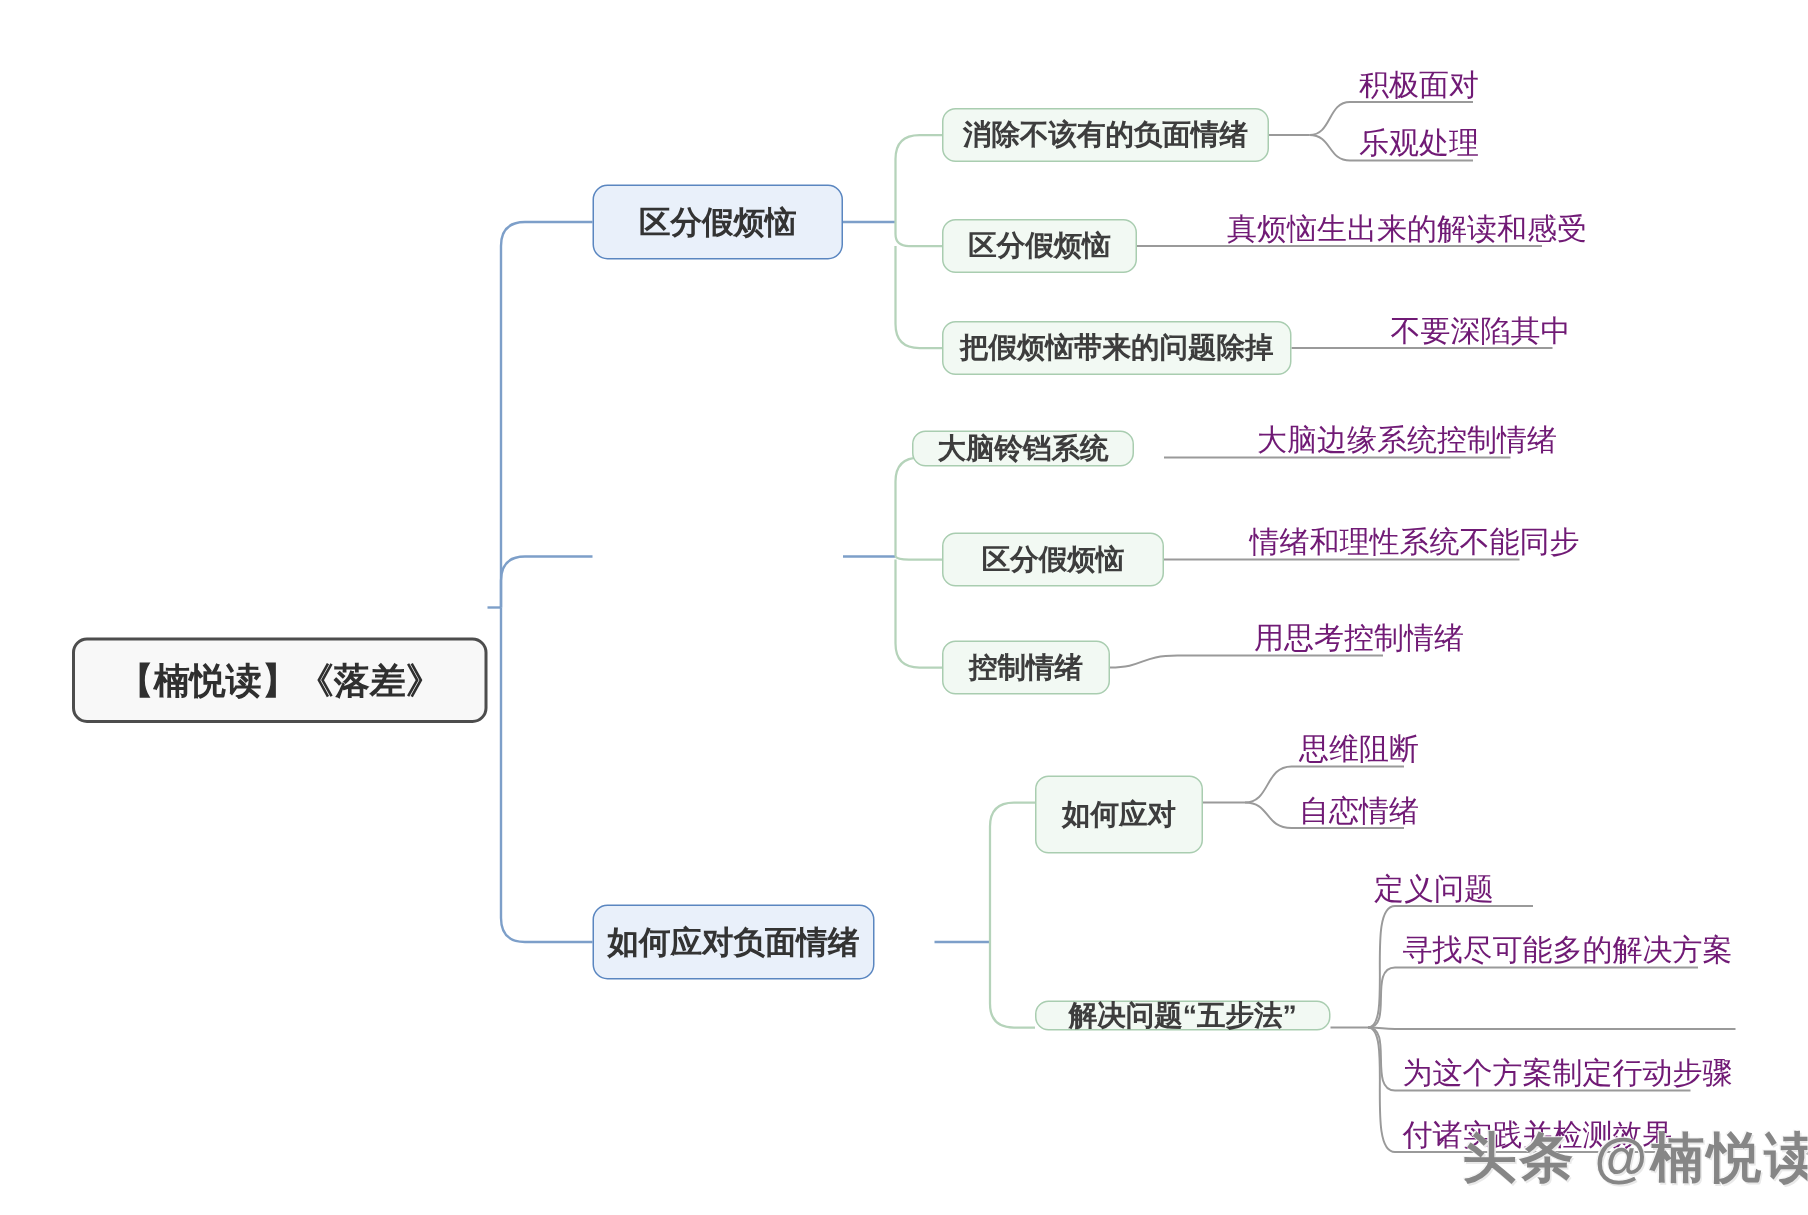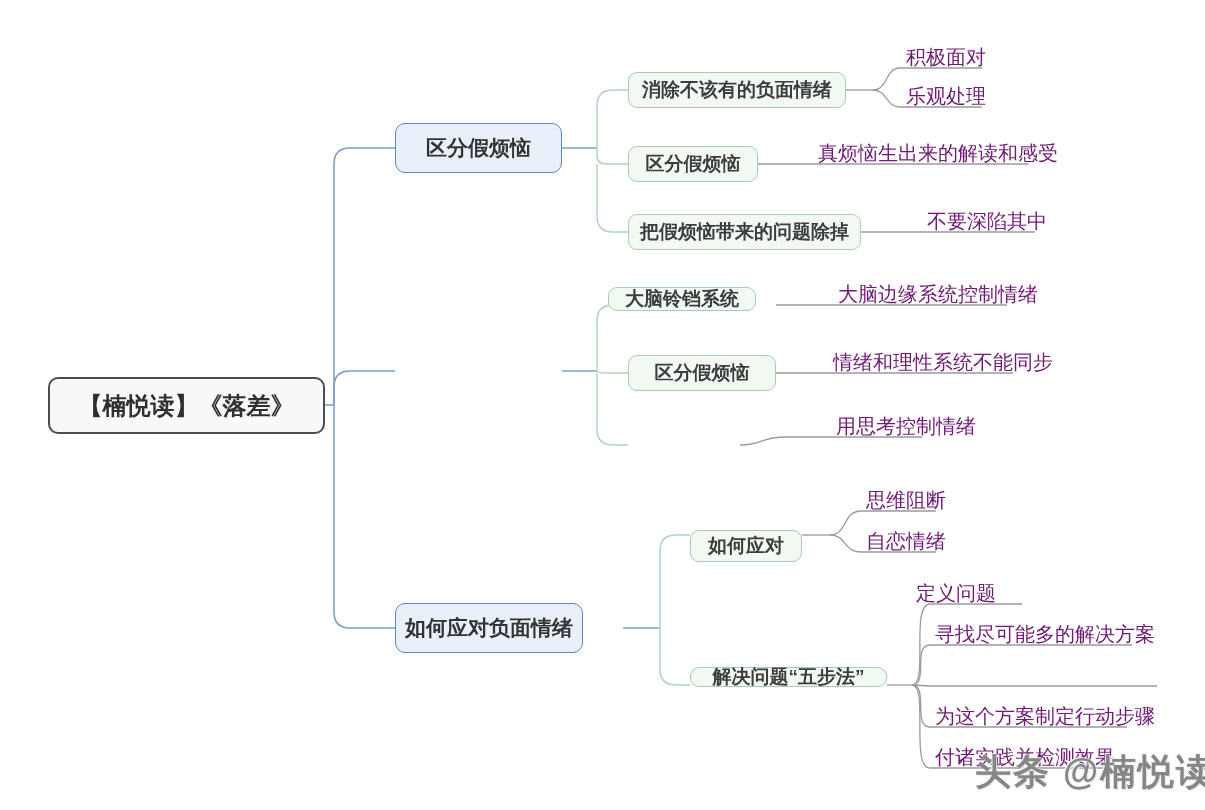--- a/index.html
+++ b/index.html
@@ -9,21 +9,21 @@
     font-family:"Liberation Sans","DejaVu Sans",sans-serif;
   }
   #canvas{position:absolute;inset:0;width:1205px;height:810px;}
   svg.lines{position:absolute;left:0;top:0;width:1205px;height:810px;z-index:1;}
   .node{
     position:absolute;z-index:2;display:flex;align-items:center;justify-content:center;
     box-sizing:border-box;white-space:nowrap;color:#3a3a3a;background:#fff;font-weight:bold;
   }
   .node.root{
     background:#f8f8f8;border:2px solid #4d4d4d;border-radius:10px;
-    font-size:24px;letter-spacing:0px;color:#2f2f2f;
+    font-size:24px;letter-spacing:0px;color:#2f2f2f;margin-top:48px;
   }
   .node.main{
     background:#e9f0fa;border:1.5px solid #5a86c0;border-radius:10px;
     font-size:21px;color:#333;
   }
   .node.sub{
     background:#f2f9f3;border:1.5px solid #a9cdb0;border-radius:9px;
     font-size:19px;color:#3d3d3d;
   }
   .leaf{
@@ -90,22 +90,23 @@
 
   <div class="node main" style="left:395px;top:123px;width:167px;height:50px">区分假烦恼</div>
   <div class="node main" style="left:395px;top:603px;width:188px;height:50px">如何应对负面情绪</div>
 
   <div class="node sub" style="left:628px;top:72px;width:218px;height:36px">消除不该有的负面情绪</div>
   <div class="node sub" style="left:628px;top:146px;width:130px;height:36px">区分假烦恼</div>
   <div class="node sub" style="left:628px;top:214px;width:233px;height:36px">把假烦恼带来的问题除掉</div>
 
   <div class="node sub" style="left:608px;top:287px;width:148px;height:24px">大脑铃铛系统</div>
   <div class="node sub" style="left:628px;top:355px;width:148px;height:36px">区分假烦恼</div>
+  <div class="node sub" style="left:628px;top:427px;width:112px;height:36px">控制情绪</div>
 
-  <div class="node sub" style="left:690px;top:530px;width:112px;height:32px">如何应对</div>
+  <div class="node sub" style="left:690px;top:517px;width:112px;height:52px">如何应对</div>
   <div class="node sub" style="left:690px;top:667px;width:197px;height:20px">解决问题“五步法”</div>
 
   <div class="leaf" style="left:906px;top:47px">积极面对</div>
   <div class="leaf" style="left:906px;top:86px">乐观处理</div>
   <div class="leaf" style="left:818px;top:143px">真烦恼生出来的解读和感受</div>
   <div class="leaf" style="left:927px;top:211px">不要深陷其中</div>
 
   <div class="leaf" style="left:838px;top:284px">大脑边缘系统控制情绪</div>
   <div class="leaf" style="left:833px;top:352px">情绪和理性系统不能同步</div>
   <div class="leaf" style="left:836px;top:416px">用思考控制情绪</div>

